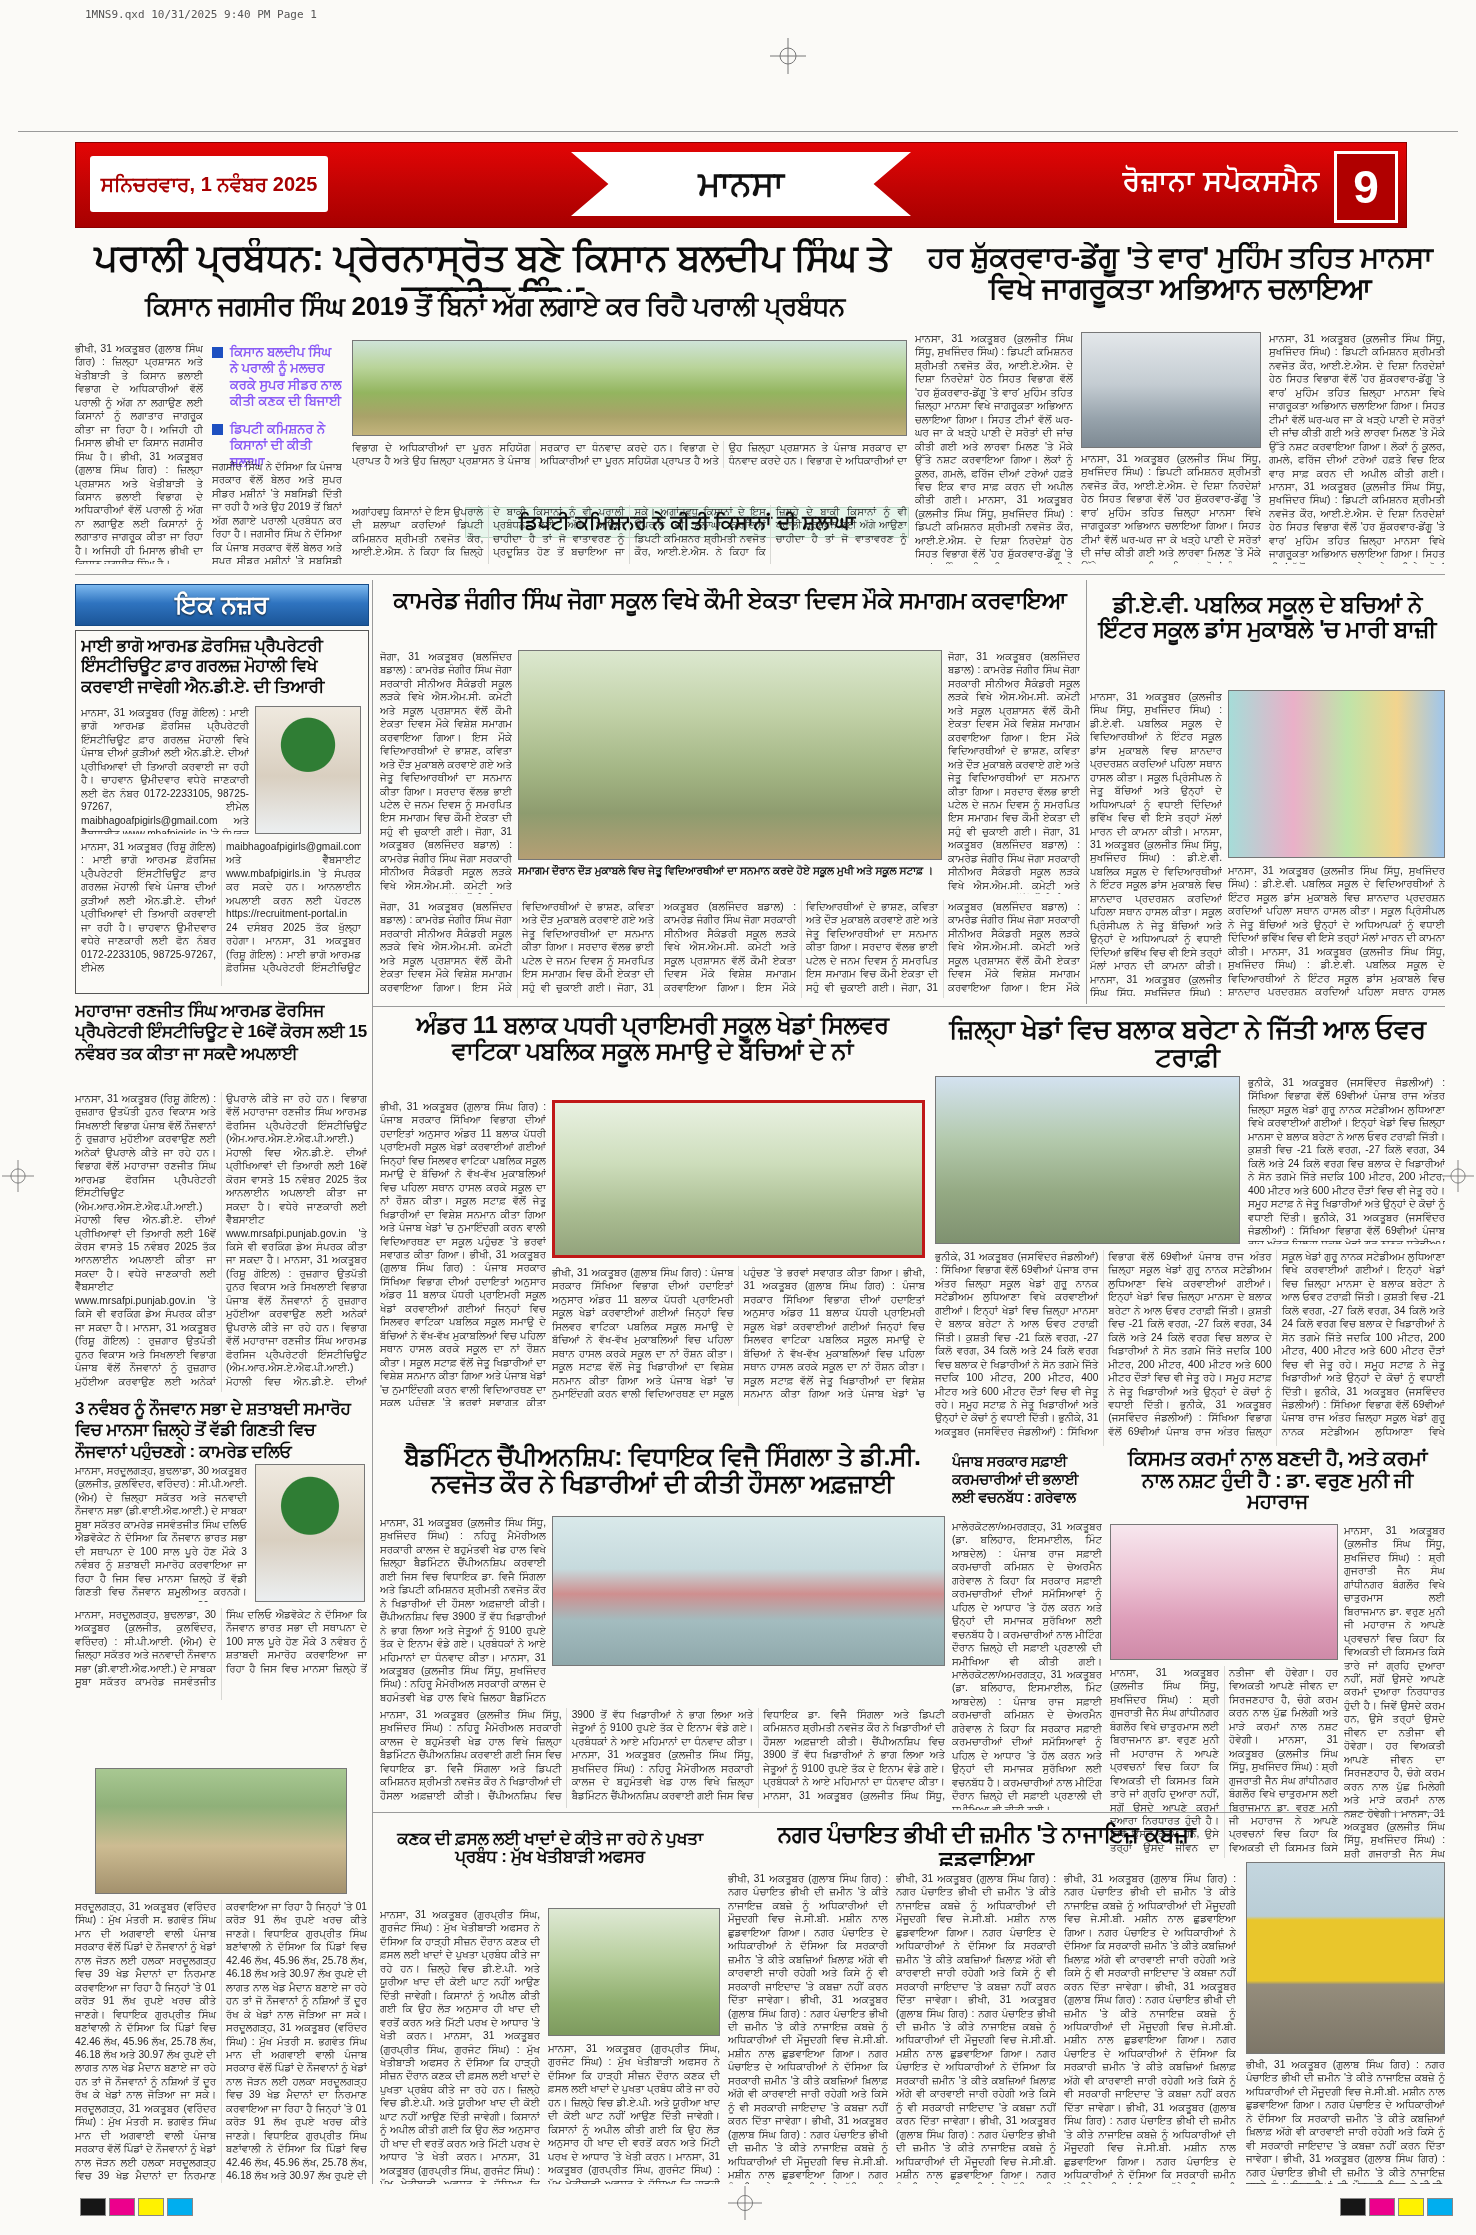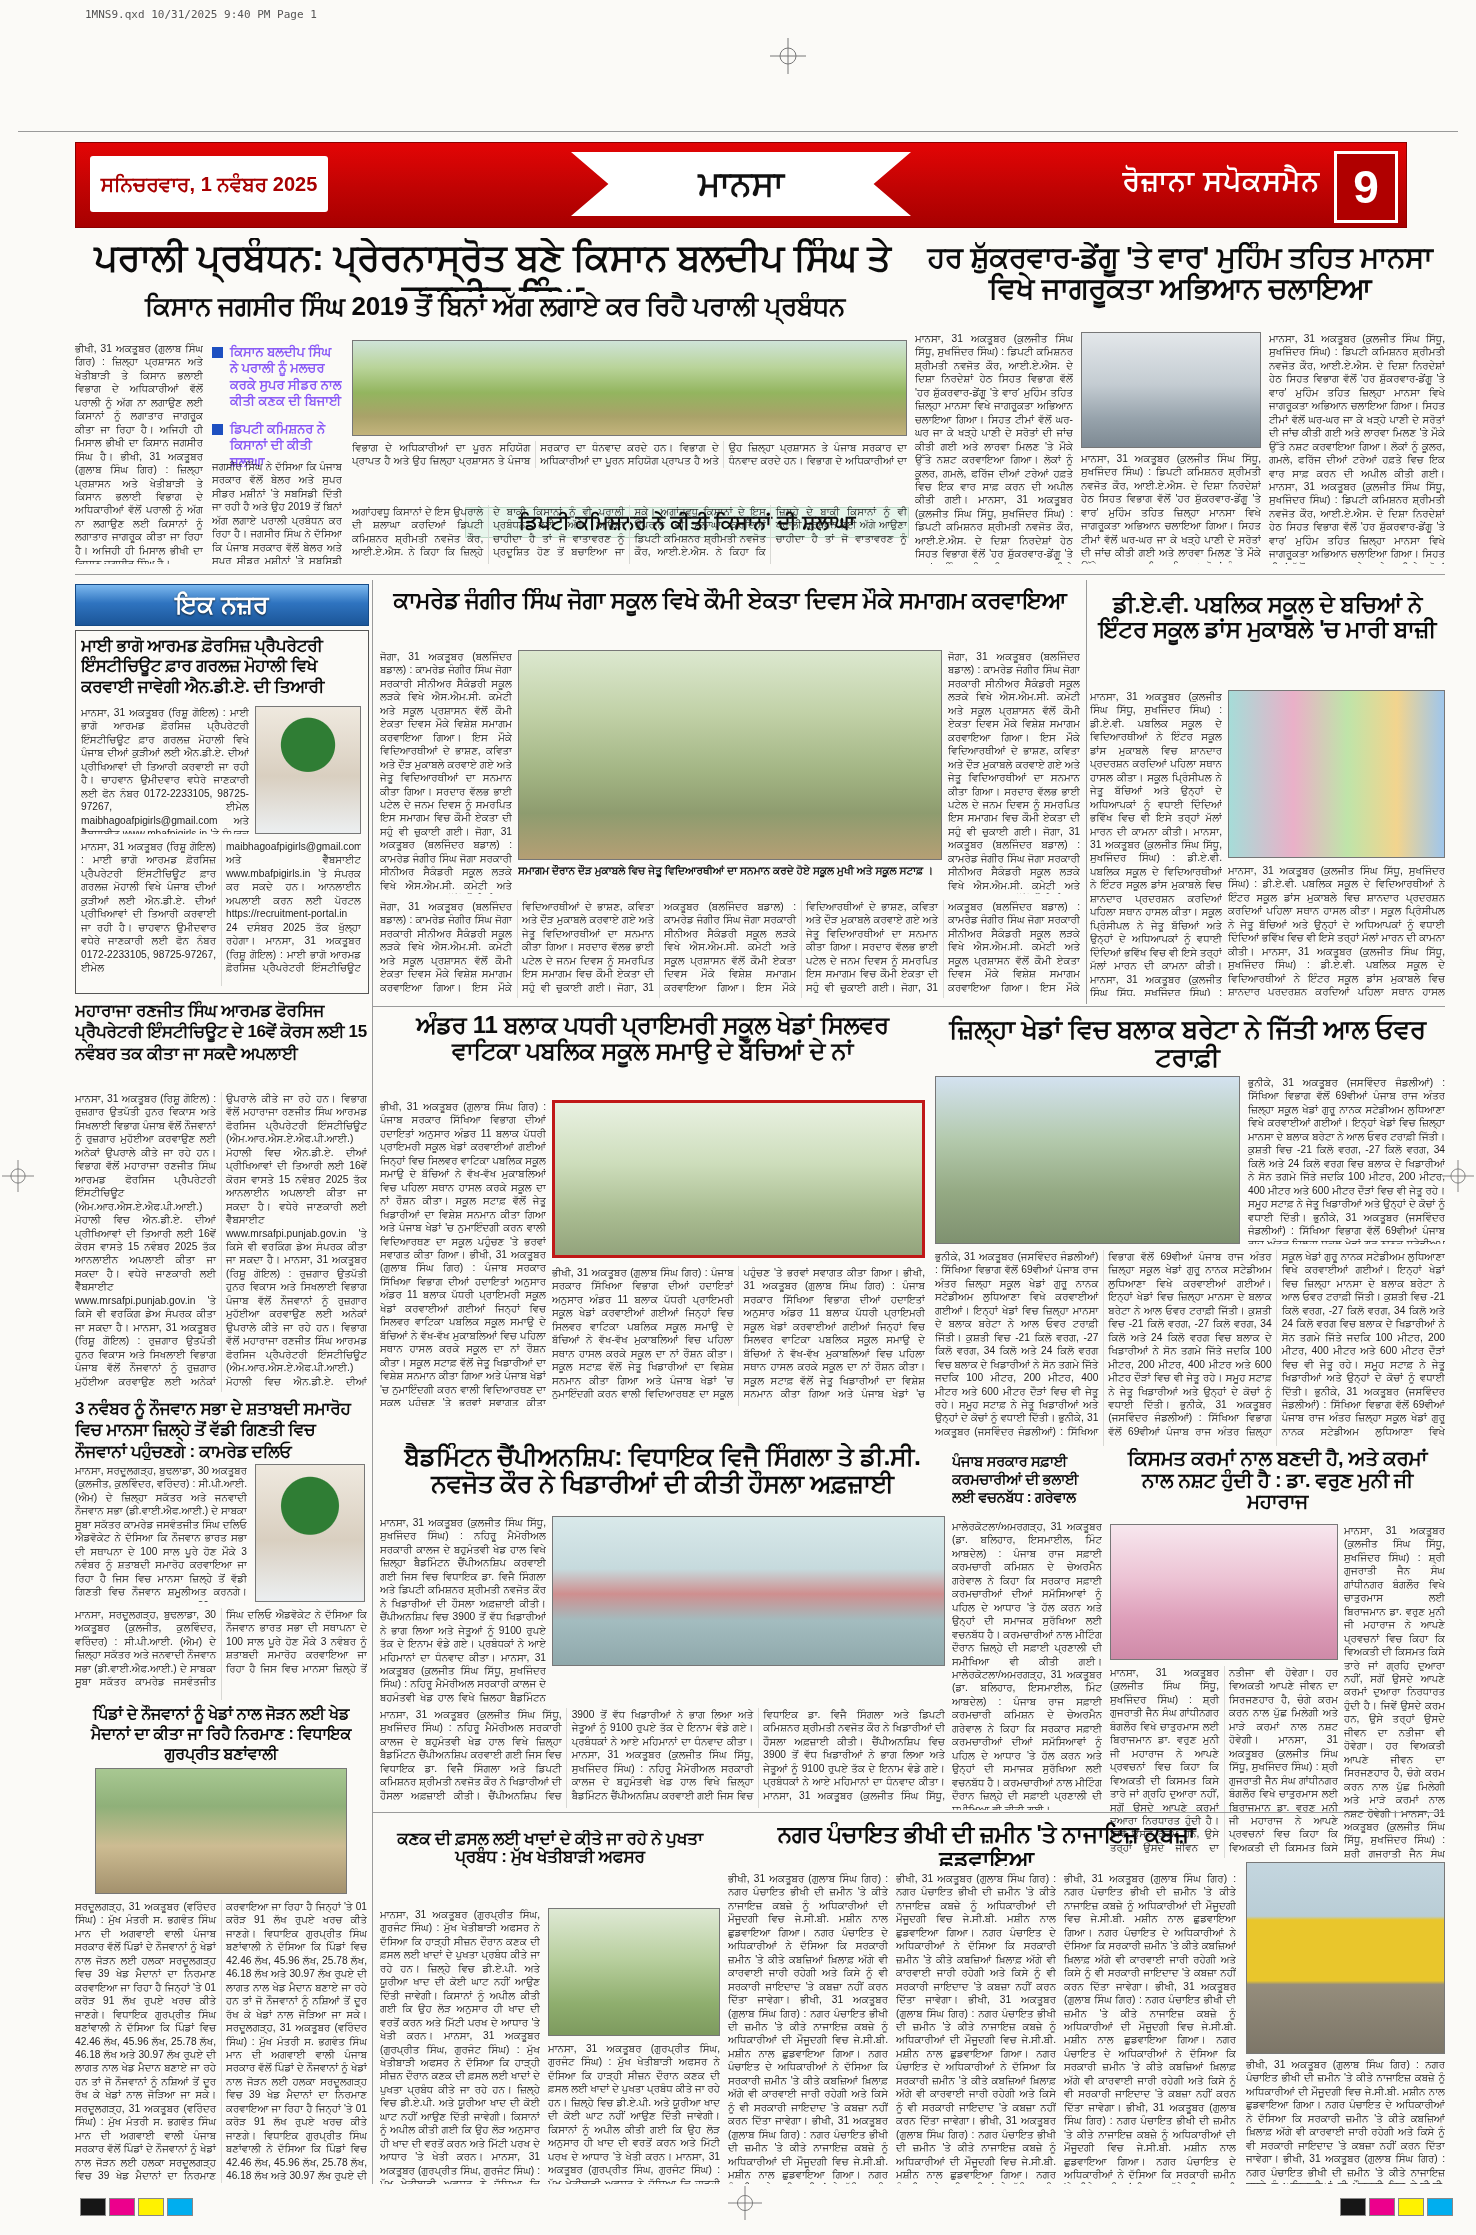--- a/index.html
+++ b/index.html
@@ -122,21 +122,20 @@
   <div class="abs bt cols2" style="left:81px;top:840px;width:280px;height:146px;">ਮਾਨਸਾ, 31 ਅਕਤੂਬਰ (ਰਿਸ਼ੂ ਗੋਇਲ) : ਮਾਈ ਭਾਗੋ ਆਰਮਡ ਫ਼ੋਰਸਿਜ਼ ਪ੍ਰੈਪਰੇਟਰੀ ਇੰਸਟੀਚਿਊਟ ਫ਼ਾਰ ਗਰਲਜ਼ ਮੋਹਾਲੀ ਵਿਖੇ ਪੰਜਾਬ ਦੀਆਂ ਕੁੜੀਆਂ ਲਈ ਐਨ.ਡੀ.ਏ. ਦੀਆਂ ਪ੍ਰੀਖਿਆਵਾਂ ਦੀ ਤਿਆਰੀ ਕਰਵਾਈ ਜਾ ਰਹੀ ਹੈ। ਚਾਹਵਾਨ ਉਮੀਦਵਾਰ ਵਧੇਰੇ ਜਾਣਕਾਰੀ ਲਈ ਫੋਨ ਨੰਬਰ 0172-2233105, 98725-97267, ਈਮੇਲ maibhagoafpigirls@gmail.com ਅਤੇ ਵੈੱਬਸਾਈਟ www.mbafpigirls.in 'ਤੇ ਸੰਪਰਕ ਕਰ ਸਕਦੇ ਹਨ। ਆਨਲਾਈਨ ਅਪਲਾਈ ਕਰਨ ਲਈ ਪੋਰਟਲ https://recruitment-portal.in 24 ਦਸੰਬਰ 2025 ਤੱਕ ਖੁੱਲ੍ਹਾ ਰਹੇਗਾ। ਮਾਨਸਾ, 31 ਅਕਤੂਬਰ (ਰਿਸ਼ੂ ਗੋਇਲ) : ਮਾਈ ਭਾਗੋ ਆਰਮਡ ਫ਼ੋਰਸਿਜ਼ ਪ੍ਰੈਪਰੇਟਰੀ ਇੰਸਟੀਚਿਊਟ ਫ਼ਾਰ ਗਰਲਜ਼ ਮੋਹਾਲੀ ਵਿਖੇ ਪੰਜਾਬ ਦੀਆਂ ਕੁੜੀਆਂ ਲਈ ਐਨ.ਡੀ.ਏ. ਦੀਆਂ ਪ੍ਰੀਖਿਆਵਾਂ ਦੀ ਤਿਆਰੀ ਕਰਵਾਈ ਜਾ ਰਹੀ ਹੈ। ਚਾਹਵਾਨ ਉਮੀਦਵਾਰ ਵਧੇਰੇ ਜਾਣਕਾਰੀ ਲਈ ਫੋਨ ਨੰਬਰ 0172-2233105, 98725-97267, ਈਮੇਲ maibhagoafpigirls@gmail.com ਅਤੇ ਵੈੱਬਸਾਈਟ www.mbafpigirls.in 'ਤੇ ਸੰਪਰਕ ਕਰ ਸਕਦੇ ਹਨ। ਆਨਲਾਈਨ ਅਪਲਾਈ ਕਰਨ ਲਈ ਪੋਰਟਲ https://recruitment-portal.in 24 ਦਸੰਬਰ 2025 ਤੱਕ ਖੁੱਲ੍ਹਾ ਰਹੇਗਾ।</div>
 
   <div class="abs hd hd-l" style="left:75px;top:1000px;width:292px;height:88px;font-size:17px;line-height:1.25;">ਮਹਾਰਾਜਾ ਰਣਜੀਤ ਸਿੰਘ ਆਰਮਡ ਫੋਰਸਿਜ ਪ੍ਰੈਪਰੇਟਰੀ ਇੰਸਟੀਚਿਊਟ ਦੇ 16ਵੇਂ ਕੋਰਸ ਲਈ 15 ਨਵੰਬਰ ਤਕ ਕੀਤਾ ਜਾ ਸਕਦੈ ਅਪਲਾਈ</div>
   <div class="abs bt cols2" style="left:75px;top:1092px;width:292px;height:300px;">ਮਾਨਸਾ, 31 ਅਕਤੂਬਰ (ਰਿਸ਼ੂ ਗੋਇਲ) : ਰੁਜ਼ਗਾਰ ਉਤਪੱਤੀ ਹੁਨਰ ਵਿਕਾਸ ਅਤੇ ਸਿਖਲਾਈ ਵਿਭਾਗ ਪੰਜਾਬ ਵੱਲੋਂ ਨੌਜਵਾਨਾਂ ਨੂੰ ਰੁਜ਼ਗਾਰ ਮੁਹੱਈਆ ਕਰਵਾਉਣ ਲਈ ਅਨੇਕਾਂ ਉਪਰਾਲੇ ਕੀਤੇ ਜਾ ਰਹੇ ਹਨ। ਵਿਭਾਗ ਵੱਲੋਂ ਮਹਾਰਾਜਾ ਰਣਜੀਤ ਸਿੰਘ ਆਰਮਡ ਫੋਰਸਿਜ ਪ੍ਰੈਪਰੇਟਰੀ ਇੰਸਟੀਚਿਊਟ (ਐਮ.ਆਰ.ਐਸ.ਏ.ਐਫ.ਪੀ.ਆਈ.) ਮੋਹਾਲੀ ਵਿਚ ਐਨ.ਡੀ.ਏ. ਦੀਆਂ ਪ੍ਰੀਖਿਆਵਾਂ ਦੀ ਤਿਆਰੀ ਲਈ 16ਵੇਂ ਕੋਰਸ ਵਾਸਤੇ 15 ਨਵੰਬਰ 2025 ਤੱਕ ਆਨਲਾਈਨ ਅਪਲਾਈ ਕੀਤਾ ਜਾ ਸਕਦਾ ਹੈ। ਵਧੇਰੇ ਜਾਣਕਾਰੀ ਲਈ ਵੈੱਬਸਾਈਟ www.mrsafpi.punjab.gov.in 'ਤੇ ਕਿਸੇ ਵੀ ਵਰਕਿੰਗ ਡੇਅ ਸੰਪਰਕ ਕੀਤਾ ਜਾ ਸਕਦਾ ਹੈ। ਮਾਨਸਾ, 31 ਅਕਤੂਬਰ (ਰਿਸ਼ੂ ਗੋਇਲ) : ਰੁਜ਼ਗਾਰ ਉਤਪੱਤੀ ਹੁਨਰ ਵਿਕਾਸ ਅਤੇ ਸਿਖਲਾਈ ਵਿਭਾਗ ਪੰਜਾਬ ਵੱਲੋਂ ਨੌਜਵਾਨਾਂ ਨੂੰ ਰੁਜ਼ਗਾਰ ਮੁਹੱਈਆ ਕਰਵਾਉਣ ਲਈ ਅਨੇਕਾਂ ਉਪਰਾਲੇ ਕੀਤੇ ਜਾ ਰਹੇ ਹਨ। ਵਿਭਾਗ ਵੱਲੋਂ ਮਹਾਰਾਜਾ ਰਣਜੀਤ ਸਿੰਘ ਆਰਮਡ ਫੋਰਸਿਜ ਪ੍ਰੈਪਰੇਟਰੀ ਇੰਸਟੀਚਿਊਟ (ਐਮ.ਆਰ.ਐਸ.ਏ.ਐਫ.ਪੀ.ਆਈ.) ਮੋਹਾਲੀ ਵਿਚ ਐਨ.ਡੀ.ਏ. ਦੀਆਂ ਪ੍ਰੀਖਿਆਵਾਂ ਦੀ ਤਿਆਰੀ ਲਈ 16ਵੇਂ ਕੋਰਸ ਵਾਸਤੇ 15 ਨਵੰਬਰ 2025 ਤੱਕ ਆਨਲਾਈਨ ਅਪਲਾਈ ਕੀਤਾ ਜਾ ਸਕਦਾ ਹੈ। ਵਧੇਰੇ ਜਾਣਕਾਰੀ ਲਈ ਵੈੱਬਸਾਈਟ www.mrsafpi.punjab.gov.in 'ਤੇ ਕਿਸੇ ਵੀ ਵਰਕਿੰਗ ਡੇਅ ਸੰਪਰਕ ਕੀਤਾ ਜਾ ਸਕਦਾ ਹੈ। ਮਾਨਸਾ, 31 ਅਕਤੂਬਰ (ਰਿਸ਼ੂ ਗੋਇਲ) : ਰੁਜ਼ਗਾਰ ਉਤਪੱਤੀ ਹੁਨਰ ਵਿਕਾਸ ਅਤੇ ਸਿਖਲਾਈ ਵਿਭਾਗ ਪੰਜਾਬ ਵੱਲੋਂ ਨੌਜਵਾਨਾਂ ਨੂੰ ਰੁਜ਼ਗਾਰ ਮੁਹੱਈਆ ਕਰਵਾਉਣ ਲਈ ਅਨੇਕਾਂ ਉਪਰਾਲੇ ਕੀਤੇ ਜਾ ਰਹੇ ਹਨ। ਵਿਭਾਗ ਵੱਲੋਂ ਮਹਾਰਾਜਾ ਰਣਜੀਤ ਸਿੰਘ ਆਰਮਡ ਫੋਰਸਿਜ ਪ੍ਰੈਪਰੇਟਰੀ ਇੰਸਟੀਚਿਊਟ (ਐਮ.ਆਰ.ਐਸ.ਏ.ਐਫ.ਪੀ.ਆਈ.) ਮੋਹਾਲੀ ਵਿਚ ਐਨ.ਡੀ.ਏ. ਦੀਆਂ ਪ੍ਰੀਖਿਆਵਾਂ ਦੀ ਤਿਆਰੀ ਲਈ 16ਵੇਂ ਕੋਰਸ ਵਾਸਤੇ 15 ਨਵੰਬਰ 2025 ਤੱਕ ਆਨਲਾਈਨ ਅਪਲਾਈ ਕੀਤਾ ਜਾ ਸਕਦਾ ਹੈ। ਵਧੇਰੇ ਜਾਣਕਾਰੀ ਲਈ ਵੈੱਬਸਾਈਟ www.mrsafpi.punjab.gov.in 'ਤੇ ਕਿਸੇ ਵੀ ਵਰਕਿੰਗ ਡੇਅ ਸੰਪਰਕ ਕੀਤਾ ਜਾ ਸਕਦਾ ਹੈ।</div>
 
   <div class="abs hd hd-l" style="left:75px;top:1398px;width:292px;height:62px;font-size:17px;line-height:1.25;">3 ਨਵੰਬਰ ਨੂੰ ਨੌਜਵਾਨ ਸਭਾ ਦੇ ਸ਼ਤਾਬਦੀ ਸਮਾਰੋਹ ਵਿਚ ਮਾਨਸਾ ਜ਼ਿਲ੍ਹੇ ਤੋਂ ਵੱਡੀ ਗਿਣਤੀ ਵਿਚ ਨੌਜਵਾਨਾਂ ਪਹੁੰਚਣਗੇ : ਕਾਮਰੇਡ ਦਲਿਓ</div>
   <div class="abs photo ph-turban" style="left:255px;top:1464px;width:110px;height:138px;"></div>
   <div class="abs bt" style="left:75px;top:1464px;width:172px;height:138px;">ਮਾਨਸਾ, ਸਰਦੂਲਗੜ੍ਹ, ਬੁਢਲਾਡਾ, 30 ਅਕਤੂਬਰ (ਕੁਲਜੀਤ, ਕੁਲਵਿੰਦਰ, ਵਰਿੰਦਰ) : ਸੀ.ਪੀ.ਆਈ. (ਐਮ) ਦੇ ਜ਼ਿਲ੍ਹਾ ਸਕੱਤਰ ਅਤੇ ਜਨਵਾਦੀ ਨੌਜਵਾਨ ਸਭਾ (ਡੀ.ਵਾਈ.ਐਫ.ਆਈ.) ਦੇ ਸਾਬਕਾ ਸੂਬਾ ਸਕੱਤਰ ਕਾਮਰੇਡ ਜਸਵੰਤਜੀਤ ਸਿੰਘ ਦਲਿਓ ਐਡਵੋਕੇਟ ਨੇ ਦੱਸਿਆ ਕਿ ਨੌਜਵਾਨ ਭਾਰਤ ਸਭਾ ਦੀ ਸਥਾਪਨਾ ਦੇ 100 ਸਾਲ ਪੂਰੇ ਹੋਣ ਮੌਕੇ 3 ਨਵੰਬਰ ਨੂੰ ਸ਼ਤਾਬਦੀ ਸਮਾਰੋਹ ਕਰਵਾਇਆ ਜਾ ਰਿਹਾ ਹੈ ਜਿਸ ਵਿਚ ਮਾਨਸਾ ਜ਼ਿਲ੍ਹੇ ਤੋਂ ਵੱਡੀ ਗਿਣਤੀ ਵਿਚ ਨੌਜਵਾਨ ਸ਼ਮੂਲੀਅਤ ਕਰਨਗੇ। ਮਾਨਸਾ, ਸਰਦੂਲਗੜ੍ਹ, ਬੁਢਲਾਡਾ, 30 ਅਕਤੂਬਰ (ਕੁਲਜੀਤ, ਕੁਲਵਿੰਦਰ, ਵਰਿੰਦਰ) : ਸੀ.ਪੀ.ਆਈ. (ਐਮ) ਦੇ ਜ਼ਿਲ੍ਹਾ ਸਕੱਤਰ ਅਤੇ ਜਨਵਾਦੀ ਨੌਜਵਾਨ ਸਭਾ (ਡੀ.ਵਾਈ.ਐਫ.ਆਈ.) ਦੇ ਸਾਬਕਾ ਸੂਬਾ ਸਕੱਤਰ ਕਾਮਰੇਡ ਜਸਵੰਤਜੀਤ ਸਿੰਘ ਦਲਿਓ ਐਡਵੋਕੇਟ ਨੇ ਦੱਸਿਆ ਕਿ ਨੌਜਵਾਨ ਭਾਰਤ ਸਭਾ ਦੀ ਸਥਾਪਨਾ ਦੇ 100 ਸਾਲ ਪੂਰੇ ਹੋਣ ਮੌਕੇ 3 ਨਵੰਬਰ ਨੂੰ ਸ਼ਤਾਬਦੀ ਸਮਾਰੋਹ ਕਰਵਾਇਆ ਜਾ ਰਿਹਾ ਹੈ ਜਿਸ ਵਿਚ ਮਾਨਸਾ ਜ਼ਿਲ੍ਹੇ ਤੋਂ ਵੱਡੀ ਗਿਣਤੀ ਵਿਚ ਨੌਜਵਾਨ ਸ਼ਮੂਲੀਅਤ ਕਰਨਗੇ।</div>
   <div class="abs bt cols2" style="left:75px;top:1608px;width:292px;height:92px;">ਮਾਨਸਾ, ਸਰਦੂਲਗੜ੍ਹ, ਬੁਢਲਾਡਾ, 30 ਅਕਤੂਬਰ (ਕੁਲਜੀਤ, ਕੁਲਵਿੰਦਰ, ਵਰਿੰਦਰ) : ਸੀ.ਪੀ.ਆਈ. (ਐਮ) ਦੇ ਜ਼ਿਲ੍ਹਾ ਸਕੱਤਰ ਅਤੇ ਜਨਵਾਦੀ ਨੌਜਵਾਨ ਸਭਾ (ਡੀ.ਵਾਈ.ਐਫ.ਆਈ.) ਦੇ ਸਾਬਕਾ ਸੂਬਾ ਸਕੱਤਰ ਕਾਮਰੇਡ ਜਸਵੰਤਜੀਤ ਸਿੰਘ ਦਲਿਓ ਐਡਵੋਕੇਟ ਨੇ ਦੱਸਿਆ ਕਿ ਨੌਜਵਾਨ ਭਾਰਤ ਸਭਾ ਦੀ ਸਥਾਪਨਾ ਦੇ 100 ਸਾਲ ਪੂਰੇ ਹੋਣ ਮੌਕੇ 3 ਨਵੰਬਰ ਨੂੰ ਸ਼ਤਾਬਦੀ ਸਮਾਰੋਹ ਕਰਵਾਇਆ ਜਾ ਰਿਹਾ ਹੈ ਜਿਸ ਵਿਚ ਮਾਨਸਾ ਜ਼ਿਲ੍ਹੇ ਤੋਂ ਵੱਡੀ ਗਿਣਤੀ ਵਿਚ ਨੌਜਵਾਨ ਸ਼ਮੂਲੀਅਤ ਕਰਨਗੇ।</div>
 
-  <div class="abs hd" style="left:75px;top:1704px;width:292px;height:60px;font-size:16px;line-height:1.25;">ਪਿੰਡਾਂ ਦੇ ਨੌਜਵਾਨਾਂ ਨੂੰ ਖੇਡਾਂ ਨਾਲ ਜੋੜਨ ਲਈ ਖੇਡ ਮੈਦਾਨਾਂ ਦਾ ਕੀਤਾ ਜਾ ਰਿਹੈ ਨਿਰਮਾਣ : ਵਿਧਾਇਕ ਗੁਰਪ੍ਰੀਤ ਬਣਾਂਵਾਲੀ</div>
   <div class="abs photo ph-crowd" style="left:95px;top:1768px;width:252px;height:126px;"></div>
   <div class="abs bt cols2" style="left:75px;top:1900px;width:292px;height:283px;">ਸਰਦੂਲਗੜ੍ਹ, 31 ਅਕਤੂਬਰ (ਵਰਿੰਦਰ ਸਿੰਘ) : ਮੁੱਖ ਮੰਤਰੀ ਸ. ਭਗਵੰਤ ਸਿੰਘ ਮਾਨ ਦੀ ਅਗਵਾਈ ਵਾਲੀ ਪੰਜਾਬ ਸਰਕਾਰ ਵੱਲੋਂ ਪਿੰਡਾਂ ਦੇ ਨੌਜਵਾਨਾਂ ਨੂੰ ਖੇਡਾਂ ਨਾਲ ਜੋੜਨ ਲਈ ਹਲਕਾ ਸਰਦੂਲਗੜ੍ਹ ਵਿਚ 39 ਖੇਡ ਮੈਦਾਨਾਂ ਦਾ ਨਿਰਮਾਣ ਕਰਵਾਇਆ ਜਾ ਰਿਹਾ ਹੈ ਜਿਨ੍ਹਾਂ 'ਤੇ 01 ਕਰੋੜ 91 ਲੱਖ ਰੁਪਏ ਖਰਚ ਕੀਤੇ ਜਾਣਗੇ। ਵਿਧਾਇਕ ਗੁਰਪ੍ਰੀਤ ਸਿੰਘ ਬਣਾਂਵਾਲੀ ਨੇ ਦੱਸਿਆ ਕਿ ਪਿੰਡਾਂ ਵਿਚ 42.46 ਲੱਖ, 45.96 ਲੱਖ, 25.78 ਲੱਖ, 46.18 ਲੱਖ ਅਤੇ 30.97 ਲੱਖ ਰੁਪਏ ਦੀ ਲਾਗਤ ਨਾਲ ਖੇਡ ਮੈਦਾਨ ਬਣਾਏ ਜਾ ਰਹੇ ਹਨ ਤਾਂ ਜੋ ਨੌਜਵਾਨਾਂ ਨੂੰ ਨਸ਼ਿਆਂ ਤੋਂ ਦੂਰ ਰੱਖ ਕੇ ਖੇਡਾਂ ਨਾਲ ਜੋੜਿਆ ਜਾ ਸਕੇ। ਸਰਦੂਲਗੜ੍ਹ, 31 ਅਕਤੂਬਰ (ਵਰਿੰਦਰ ਸਿੰਘ) : ਮੁੱਖ ਮੰਤਰੀ ਸ. ਭਗਵੰਤ ਸਿੰਘ ਮਾਨ ਦੀ ਅਗਵਾਈ ਵਾਲੀ ਪੰਜਾਬ ਸਰਕਾਰ ਵੱਲੋਂ ਪਿੰਡਾਂ ਦੇ ਨੌਜਵਾਨਾਂ ਨੂੰ ਖੇਡਾਂ ਨਾਲ ਜੋੜਨ ਲਈ ਹਲਕਾ ਸਰਦੂਲਗੜ੍ਹ ਵਿਚ 39 ਖੇਡ ਮੈਦਾਨਾਂ ਦਾ ਨਿਰਮਾਣ ਕਰਵਾਇਆ ਜਾ ਰਿਹਾ ਹੈ ਜਿਨ੍ਹਾਂ 'ਤੇ 01 ਕਰੋੜ 91 ਲੱਖ ਰੁਪਏ ਖਰਚ ਕੀਤੇ ਜਾਣਗੇ। ਵਿਧਾਇਕ ਗੁਰਪ੍ਰੀਤ ਸਿੰਘ ਬਣਾਂਵਾਲੀ ਨੇ ਦੱਸਿਆ ਕਿ ਪਿੰਡਾਂ ਵਿਚ 42.46 ਲੱਖ, 45.96 ਲੱਖ, 25.78 ਲੱਖ, 46.18 ਲੱਖ ਅਤੇ 30.97 ਲੱਖ ਰੁਪਏ ਦੀ ਲਾਗਤ ਨਾਲ ਖੇਡ ਮੈਦਾਨ ਬਣਾਏ ਜਾ ਰਹੇ ਹਨ ਤਾਂ ਜੋ ਨੌਜਵਾਨਾਂ ਨੂੰ ਨਸ਼ਿਆਂ ਤੋਂ ਦੂਰ ਰੱਖ ਕੇ ਖੇਡਾਂ ਨਾਲ ਜੋੜਿਆ ਜਾ ਸਕੇ। ਸਰਦੂਲਗੜ੍ਹ, 31 ਅਕਤੂਬਰ (ਵਰਿੰਦਰ ਸਿੰਘ) : ਮੁੱਖ ਮੰਤਰੀ ਸ. ਭਗਵੰਤ ਸਿੰਘ ਮਾਨ ਦੀ ਅਗਵਾਈ ਵਾਲੀ ਪੰਜਾਬ ਸਰਕਾਰ ਵੱਲੋਂ ਪਿੰਡਾਂ ਦੇ ਨੌਜਵਾਨਾਂ ਨੂੰ ਖੇਡਾਂ ਨਾਲ ਜੋੜਨ ਲਈ ਹਲਕਾ ਸਰਦੂਲਗੜ੍ਹ ਵਿਚ 39 ਖੇਡ ਮੈਦਾਨਾਂ ਦਾ ਨਿਰਮਾਣ ਕਰਵਾਇਆ ਜਾ ਰਿਹਾ ਹੈ ਜਿਨ੍ਹਾਂ 'ਤੇ 01 ਕਰੋੜ 91 ਲੱਖ ਰੁਪਏ ਖਰਚ ਕੀਤੇ ਜਾਣਗੇ। ਵਿਧਾਇਕ ਗੁਰਪ੍ਰੀਤ ਸਿੰਘ ਬਣਾਂਵਾਲੀ ਨੇ ਦੱਸਿਆ ਕਿ ਪਿੰਡਾਂ ਵਿਚ 42.46 ਲੱਖ, 45.96 ਲੱਖ, 25.78 ਲੱਖ, 46.18 ਲੱਖ ਅਤੇ 30.97 ਲੱਖ ਰੁਪਏ ਦੀ ਲਾਗਤ ਨਾਲ ਖੇਡ ਮੈਦਾਨ ਬਣਾਏ ਜਾ ਰਹੇ ਹਨ ਤਾਂ ਜੋ ਨੌਜਵਾਨਾਂ ਨੂੰ ਨਸ਼ਿਆਂ ਤੋਂ ਦੂਰ ਰੱਖ ਕੇ ਖੇਡਾਂ ਨਾਲ ਜੋੜਿਆ ਜਾ ਸਕੇ।</div>
 
   <div class="abs hd" style="left:380px;top:588px;width:700px;height:56px;font-size:23px;">ਕਾਮਰੇਡ ਜੰਗੀਰ ਸਿੰਘ ਜੋਗਾ ਸਕੂਲ ਵਿਖੇ ਕੌਮੀ ਏਕਤਾ ਦਿਵਸ ਮੌਕੇ ਸਮਾਗਮ ਕਰਵਾਇਆ</div>
   <div class="abs bt" style="left:380px;top:650px;width:132px;height:244px;">ਜੋਗਾ, 31 ਅਕਤੂਬਰ (ਬਲਜਿੰਦਰ ਬਡਾਲ) : ਕਾਮਰੇਡ ਜੰਗੀਰ ਸਿੰਘ ਜੋਗਾ ਸਰਕਾਰੀ ਸੀਨੀਅਰ ਸੈਕੰਡਰੀ ਸਕੂਲ ਲੜਕੇ ਵਿਖੇ ਐਸ.ਐਮ.ਸੀ. ਕਮੇਟੀ ਅਤੇ ਸਕੂਲ ਪ੍ਰਸ਼ਾਸਨ ਵੱਲੋਂ ਕੌਮੀ ਏਕਤਾ ਦਿਵਸ ਮੌਕੇ ਵਿਸ਼ੇਸ਼ ਸਮਾਗਮ ਕਰਵਾਇਆ ਗਿਆ। ਇਸ ਮੌਕੇ ਵਿਦਿਆਰਥੀਆਂ ਦੇ ਭਾਸ਼ਣ, ਕਵਿਤਾ ਅਤੇ ਦੌੜ ਮੁਕਾਬਲੇ ਕਰਵਾਏ ਗਏ ਅਤੇ ਜੇਤੂ ਵਿਦਿਆਰਥੀਆਂ ਦਾ ਸਨਮਾਨ ਕੀਤਾ ਗਿਆ। ਸਰਦਾਰ ਵੱਲਭ ਭਾਈ ਪਟੇਲ ਦੇ ਜਨਮ ਦਿਵਸ ਨੂੰ ਸਮਰਪਿਤ ਇਸ ਸਮਾਗਮ ਵਿਚ ਕੌਮੀ ਏਕਤਾ ਦੀ ਸਹੁੰ ਵੀ ਚੁਕਾਈ ਗਈ। ਜੋਗਾ, 31 ਅਕਤੂਬਰ (ਬਲਜਿੰਦਰ ਬਡਾਲ) : ਕਾਮਰੇਡ ਜੰਗੀਰ ਸਿੰਘ ਜੋਗਾ ਸਰਕਾਰੀ ਸੀਨੀਅਰ ਸੈਕੰਡਰੀ ਸਕੂਲ ਲੜਕੇ ਵਿਖੇ ਐਸ.ਐਮ.ਸੀ. ਕਮੇਟੀ ਅਤੇ ਸਕੂਲ ਪ੍ਰਸ਼ਾਸਨ ਵੱਲੋਂ ਕੌਮੀ ਏਕਤਾ ਦਿਵਸ ਮੌਕੇ ਵਿਸ਼ੇਸ਼ ਸਮਾਗਮ ਕਰਵਾਇਆ ਗਿਆ। ਇਸ ਮੌਕੇ ਵਿਦਿਆਰਥੀਆਂ ਦੇ ਭਾਸ਼ਣ, ਕਵਿਤਾ ਅਤੇ ਦੌੜ ਮੁਕਾਬਲੇ ਕਰਵਾਏ ਗਏ ਅਤੇ ਜੇਤੂ ਵਿਦਿਆਰਥੀਆਂ ਦਾ ਸਨਮਾਨ ਕੀਤਾ ਗਿਆ। ਸਰਦਾਰ ਵੱਲਭ ਭਾਈ ਪਟੇਲ ਦੇ ਜਨਮ ਦਿਵਸ ਨੂੰ ਸਮਰਪਿਤ ਇਸ ਸਮਾਗਮ ਵਿਚ ਕੌਮੀ ਏਕਤਾ ਦੀ ਸਹੁੰ ਵੀ ਚੁਕਾਈ ਗਈ।</div>
   <div class="abs photo ph-khaki" style="left:518px;top:650px;width:424px;height:210px;"></div>
   <div class="abs caption" style="left:518px;top:864px;width:424px;height:30px;">ਸਮਾਗਮ ਦੌਰਾਨ ਦੌੜ ਮੁਕਾਬਲੇ ਵਿਚ ਜੇਤੂ ਵਿਦਿਆਰਥੀਆਂ ਦਾ ਸਨਮਾਨ ਕਰਦੇ ਹੋਏ ਸਕੂਲ ਮੁਖੀ ਅਤੇ ਸਕੂਲ ਸਟਾਫ਼ ।</div>
   <div class="abs bt" style="left:948px;top:650px;width:132px;height:244px;">ਜੋਗਾ, 31 ਅਕਤੂਬਰ (ਬਲਜਿੰਦਰ ਬਡਾਲ) : ਕਾਮਰੇਡ ਜੰਗੀਰ ਸਿੰਘ ਜੋਗਾ ਸਰਕਾਰੀ ਸੀਨੀਅਰ ਸੈਕੰਡਰੀ ਸਕੂਲ ਲੜਕੇ ਵਿਖੇ ਐਸ.ਐਮ.ਸੀ. ਕਮੇਟੀ ਅਤੇ ਸਕੂਲ ਪ੍ਰਸ਼ਾਸਨ ਵੱਲੋਂ ਕੌਮੀ ਏਕਤਾ ਦਿਵਸ ਮੌਕੇ ਵਿਸ਼ੇਸ਼ ਸਮਾਗਮ ਕਰਵਾਇਆ ਗਿਆ। ਇਸ ਮੌਕੇ ਵਿਦਿਆਰਥੀਆਂ ਦੇ ਭਾਸ਼ਣ, ਕਵਿਤਾ ਅਤੇ ਦੌੜ ਮੁਕਾਬਲੇ ਕਰਵਾਏ ਗਏ ਅਤੇ ਜੇਤੂ ਵਿਦਿਆਰਥੀਆਂ ਦਾ ਸਨਮਾਨ ਕੀਤਾ ਗਿਆ। ਸਰਦਾਰ ਵੱਲਭ ਭਾਈ ਪਟੇਲ ਦੇ ਜਨਮ ਦਿਵਸ ਨੂੰ ਸਮਰਪਿਤ ਇਸ ਸਮਾਗਮ ਵਿਚ ਕੌਮੀ ਏਕਤਾ ਦੀ ਸਹੁੰ ਵੀ ਚੁਕਾਈ ਗਈ। ਜੋਗਾ, 31 ਅਕਤੂਬਰ (ਬਲਜਿੰਦਰ ਬਡਾਲ) : ਕਾਮਰੇਡ ਜੰਗੀਰ ਸਿੰਘ ਜੋਗਾ ਸਰਕਾਰੀ ਸੀਨੀਅਰ ਸੈਕੰਡਰੀ ਸਕੂਲ ਲੜਕੇ ਵਿਖੇ ਐਸ.ਐਮ.ਸੀ. ਕਮੇਟੀ ਅਤੇ ਸਕੂਲ ਪ੍ਰਸ਼ਾਸਨ ਵੱਲੋਂ ਕੌਮੀ ਏਕਤਾ ਦਿਵਸ ਮੌਕੇ ਵਿਸ਼ੇਸ਼ ਸਮਾਗਮ ਕਰਵਾਇਆ ਗਿਆ। ਇਸ ਮੌਕੇ ਵਿਦਿਆਰਥੀਆਂ ਦੇ ਭਾਸ਼ਣ, ਕਵਿਤਾ ਅਤੇ ਦੌੜ ਮੁਕਾਬਲੇ ਕਰਵਾਏ ਗਏ ਅਤੇ ਜੇਤੂ ਵਿਦਿਆਰਥੀਆਂ ਦਾ ਸਨਮਾਨ ਕੀਤਾ ਗਿਆ। ਸਰਦਾਰ ਵੱਲਭ ਭਾਈ ਪਟੇਲ ਦੇ ਜਨਮ ਦਿਵਸ ਨੂੰ ਸਮਰਪਿਤ ਇਸ ਸਮਾਗਮ ਵਿਚ ਕੌਮੀ ਏਕਤਾ ਦੀ ਸਹੁੰ ਵੀ ਚੁਕਾਈ ਗਈ।</div>
   <div class="abs bt cols5" style="left:380px;top:900px;width:700px;height:98px;">ਜੋਗਾ, 31 ਅਕਤੂਬਰ (ਬਲਜਿੰਦਰ ਬਡਾਲ) : ਕਾਮਰੇਡ ਜੰਗੀਰ ਸਿੰਘ ਜੋਗਾ ਸਰਕਾਰੀ ਸੀਨੀਅਰ ਸੈਕੰਡਰੀ ਸਕੂਲ ਲੜਕੇ ਵਿਖੇ ਐਸ.ਐਮ.ਸੀ. ਕਮੇਟੀ ਅਤੇ ਸਕੂਲ ਪ੍ਰਸ਼ਾਸਨ ਵੱਲੋਂ ਕੌਮੀ ਏਕਤਾ ਦਿਵਸ ਮੌਕੇ ਵਿਸ਼ੇਸ਼ ਸਮਾਗਮ ਕਰਵਾਇਆ ਗਿਆ। ਇਸ ਮੌਕੇ ਵਿਦਿਆਰਥੀਆਂ ਦੇ ਭਾਸ਼ਣ, ਕਵਿਤਾ ਅਤੇ ਦੌੜ ਮੁਕਾਬਲੇ ਕਰਵਾਏ ਗਏ ਅਤੇ ਜੇਤੂ ਵਿਦਿਆਰਥੀਆਂ ਦਾ ਸਨਮਾਨ ਕੀਤਾ ਗਿਆ। ਸਰਦਾਰ ਵੱਲਭ ਭਾਈ ਪਟੇਲ ਦੇ ਜਨਮ ਦਿਵਸ ਨੂੰ ਸਮਰਪਿਤ ਇਸ ਸਮਾਗਮ ਵਿਚ ਕੌਮੀ ਏਕਤਾ ਦੀ ਸਹੁੰ ਵੀ ਚੁਕਾਈ ਗਈ। ਜੋਗਾ, 31 ਅਕਤੂਬਰ (ਬਲਜਿੰਦਰ ਬਡਾਲ) : ਕਾਮਰੇਡ ਜੰਗੀਰ ਸਿੰਘ ਜੋਗਾ ਸਰਕਾਰੀ ਸੀਨੀਅਰ ਸੈਕੰਡਰੀ ਸਕੂਲ ਲੜਕੇ ਵਿਖੇ ਐਸ.ਐਮ.ਸੀ. ਕਮੇਟੀ ਅਤੇ ਸਕੂਲ ਪ੍ਰਸ਼ਾਸਨ ਵੱਲੋਂ ਕੌਮੀ ਏਕਤਾ ਦਿਵਸ ਮੌਕੇ ਵਿਸ਼ੇਸ਼ ਸਮਾਗਮ ਕਰਵਾਇਆ ਗਿਆ। ਇਸ ਮੌਕੇ ਵਿਦਿਆਰਥੀਆਂ ਦੇ ਭਾਸ਼ਣ, ਕਵਿਤਾ ਅਤੇ ਦੌੜ ਮੁਕਾਬਲੇ ਕਰਵਾਏ ਗਏ ਅਤੇ ਜੇਤੂ ਵਿਦਿਆਰਥੀਆਂ ਦਾ ਸਨਮਾਨ ਕੀਤਾ ਗਿਆ। ਸਰਦਾਰ ਵੱਲਭ ਭਾਈ ਪਟੇਲ ਦੇ ਜਨਮ ਦਿਵਸ ਨੂੰ ਸਮਰਪਿਤ ਇਸ ਸਮਾਗਮ ਵਿਚ ਕੌਮੀ ਏਕਤਾ ਦੀ ਸਹੁੰ ਵੀ ਚੁਕਾਈ ਗਈ। ਜੋਗਾ, 31 ਅਕਤੂਬਰ (ਬਲਜਿੰਦਰ ਬਡਾਲ) : ਕਾਮਰੇਡ ਜੰਗੀਰ ਸਿੰਘ ਜੋਗਾ ਸਰਕਾਰੀ ਸੀਨੀਅਰ ਸੈਕੰਡਰੀ ਸਕੂਲ ਲੜਕੇ ਵਿਖੇ ਐਸ.ਐਮ.ਸੀ. ਕਮੇਟੀ ਅਤੇ ਸਕੂਲ ਪ੍ਰਸ਼ਾਸਨ ਵੱਲੋਂ ਕੌਮੀ ਏਕਤਾ ਦਿਵਸ ਮੌਕੇ ਵਿਸ਼ੇਸ਼ ਸਮਾਗਮ ਕਰਵਾਇਆ ਗਿਆ। ਇਸ ਮੌਕੇ ਵਿਦਿਆਰਥੀਆਂ ਦੇ ਭਾਸ਼ਣ, ਕਵਿਤਾ ਅਤੇ ਦੌੜ ਮੁਕਾਬਲੇ ਕਰਵਾਏ ਗਏ ਅਤੇ ਜੇਤੂ ਵਿਦਿਆਰਥੀਆਂ ਦਾ ਸਨਮਾਨ ਕੀਤਾ ਗਿਆ। ਸਰਦਾਰ ਵੱਲਭ ਭਾਈ ਪਟੇਲ ਦੇ ਜਨਮ ਦਿਵਸ ਨੂੰ ਸਮਰਪਿਤ ਇਸ ਸਮਾਗਮ ਵਿਚ ਕੌਮੀ ਏਕਤਾ ਦੀ ਸਹੁੰ ਵੀ ਚੁਕਾਈ ਗਈ।</div>
 

